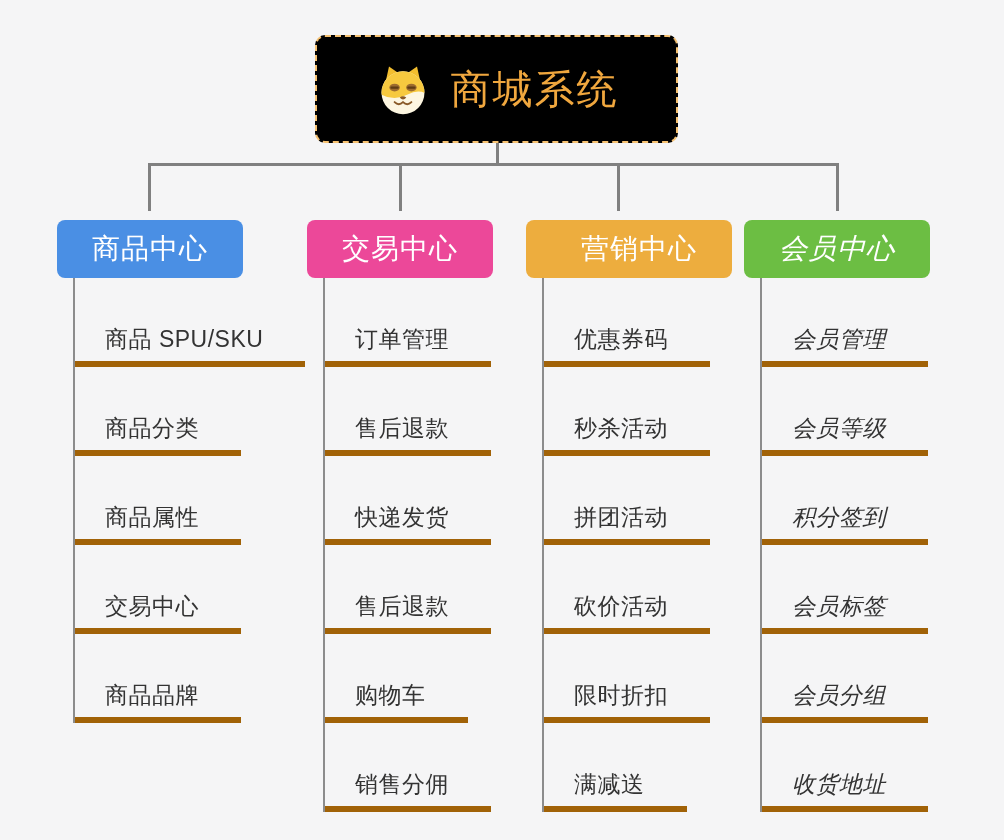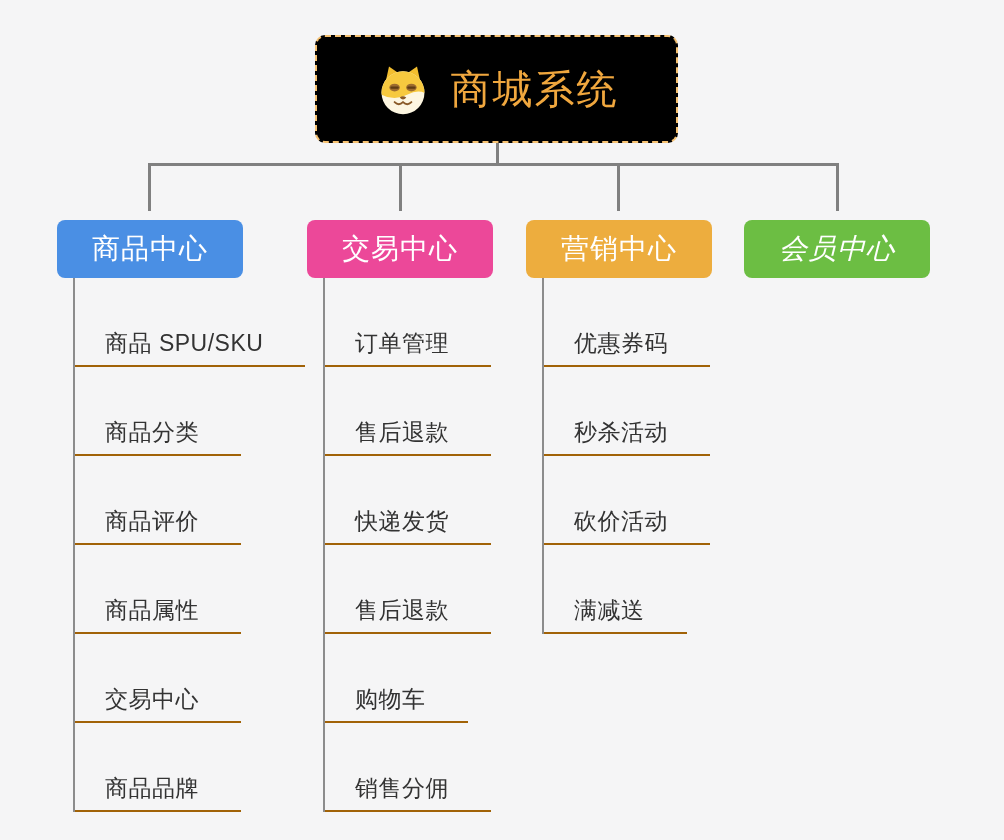--- a/index.html
+++ b/index.html
@@ -85,21 +85,21 @@
     flex-direction: column;
     align-items: flex-start;
   }
   .leaf {
     box-sizing: border-box;
     height: 89px;
     min-width: 120px;
     display: flex;
     align-items: flex-end;
     padding: 0 42px 6px 30px;
-    border-bottom: 2px solid #a16207;
+    border-bottom: 6px solid #a16207;
     white-space: nowrap;
   }
   .leaf-label {
     font-size: 23px;
     color: #333333;
     letter-spacing: 0.5px;
   }
 </style>
 </head>
 <body>
@@ -142,23 +142,20 @@
   <div class="branch branch-1">
     <div class="branch-header" style="background: rgb(74, 143, 228);">商品中心</div>
     <div class="leaves">
         <div class="leaf">
           <span class="leaf-label">商品 SPU/SKU</span>
         </div>
         <div class="leaf">
           <span class="leaf-label">商品分类</span>
         </div>
         <div class="leaf">
-          <span class="leaf-label">商品评价</span>
-        </div>
-        <div class="leaf">
           <span class="leaf-label">商品属性</span>
         </div>
         <div class="leaf">
           <span class="leaf-label">交易中心</span>
         </div>
         <div class="leaf">
           <span class="leaf-label">商品品牌</span>
         </div>
       </div>
   </div>
@@ -181,34 +178,60 @@
         <div class="leaf">
           <span class="leaf-label">购物车</span>
         </div>
         <div class="leaf">
           <span class="leaf-label">销售分佣</span>
         </div>
       </div>
   </div>
 
   <div class="branch branch-3">
-    <div class="branch-header" style="background: rgb(237, 173, 62);">营销中心</div>
+    <div class="branch-header" style="background: rgb(237, 173, 62); padding-left: 20px;">营销中心</div>
     <div class="leaves">
         <div class="leaf">
           <span class="leaf-label">优惠券码</span>
         </div>
         <div class="leaf">
           <span class="leaf-label">秒杀活动</span>
         </div>
         <div class="leaf">
+          <span class="leaf-label">拼团活动</span>
+        </div>
+        <div class="leaf">
           <span class="leaf-label">砍价活动</span>
+        </div>
+        <div class="leaf">
+          <span class="leaf-label">限时折扣</span>
         </div>
         <div class="leaf">
           <span class="leaf-label">满减送</span>
         </div>
       </div>
   </div>
 
   <div class="branch branch-4">
     <div class="branch-header" style="background: rgb(108, 190, 67);">会员中心</div>
+    <div class="leaves">
+        <div class="leaf">
+          <span class="leaf-label">会员管理</span>
+        </div>
+        <div class="leaf">
+          <span class="leaf-label">会员等级</span>
+        </div>
+        <div class="leaf">
+          <span class="leaf-label">积分签到</span>
+        </div>
+        <div class="leaf">
+          <span class="leaf-label">会员标签</span>
+        </div>
+        <div class="leaf">
+          <span class="leaf-label">会员分组</span>
+        </div>
+        <div class="leaf">
+          <span class="leaf-label">收货地址</span>
+        </div>
+      </div>
   </div>
 
 </div>
 
 </body></html>

